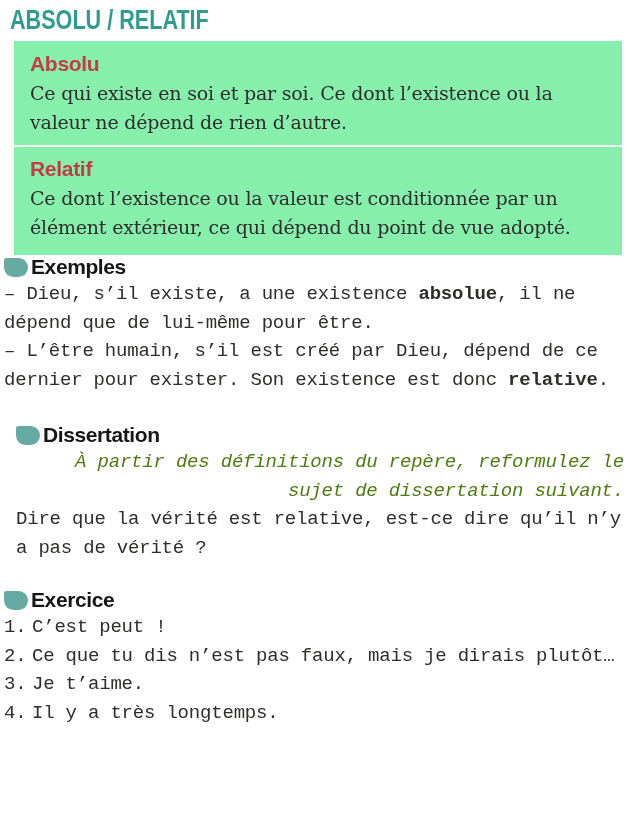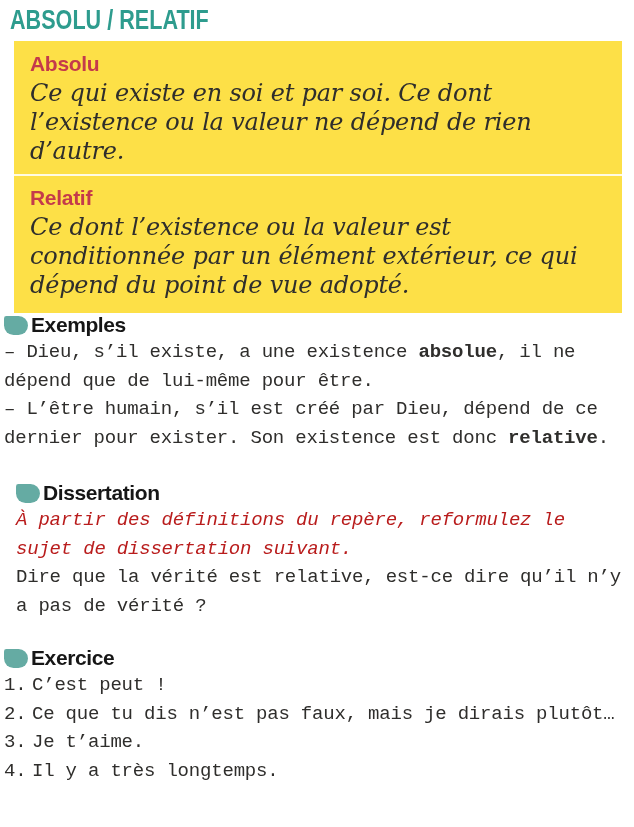--- a/index.html
+++ b/index.html
@@ -24,33 +24,33 @@
     color: #2e9c8e;
     transform: scaleX(0.80);
     transform-origin: left center;
     white-space: nowrap;
     letter-spacing: 0px;
   }
 
   
   .def-box {
     margin: 7px 12px 0 14px;
-    background: #fde047;
+    background: #86efac;
     padding: 9px 14px 13px 16px;
   }
   .def-term {
     font-family: "Liberation Sans", sans-serif;
     font-weight: bold;
     font-size: 21px;
     line-height: 27px;
     color: #c43a4b;
     margin-bottom: 2px;
     letter-spacing: -0.3px;
   }
-  .def-text { font-size: 24px; line-height: 29px; font-style: italic; }
+  .def-text { font-size: 19px; line-height: 29px; }
   .def-sep {
     border: none;
     border-top: 2px solid rgba(255,255,255,0.85);
     margin: 8px -14px 8px -16px;
   }
 
   
   .section-header {
     display: flex;
     align-items: center;
@@ -72,22 +72,23 @@
     color: #161616;
     letter-spacing: -0.4px;
   }
   .section-body { margin: 0 10px 0 4px; font-family: Liberation Mono, monospace; }
   .section-exemples    { }
   .section-dissertation{ margin-top: 29px; padding-left: 12px; }
   .section-exercice    { margin-top: 26px; }
 
   b, .bold { font-weight: bold; }
   .italic-blue {
-    color: #b91c1c;
+    color: #4d7c0f;
     font-style: italic;
+    text-align: right;
   }
 
   
   .num-item { display: flex; }
   .num-item .num { flex: 0 0 28px; }
 </style>
 </head>
 <body>
 
 <h1 class="page-title">ABSOLU / RELATIF</h1>

